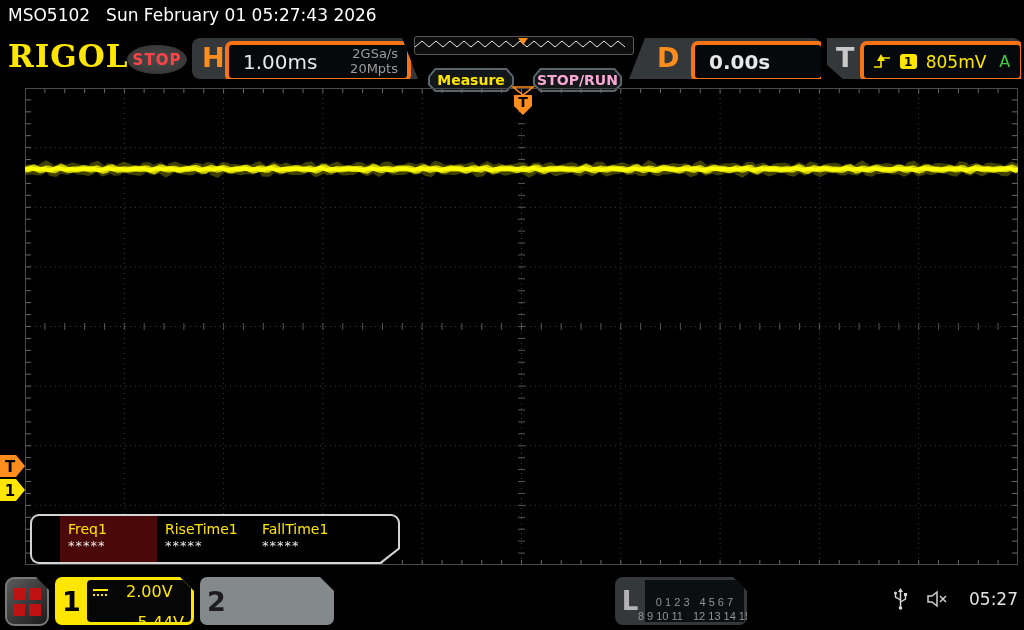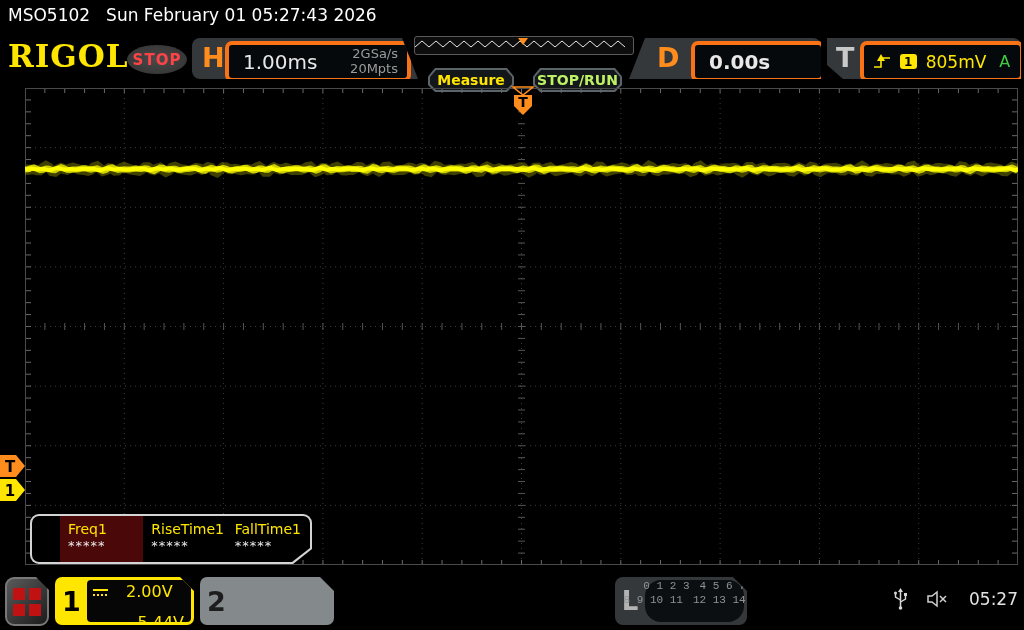--- a/index.html
+++ b/index.html
@@ -28,41 +28,41 @@
                border:1px solid #5a5a5a;border-radius:3px;}
   #preview-bar svg{display:block;}
   .chamferbtn{position:absolute;top:56px;height:24px;margin-top:12px;}
   .chamferbtn .btn-border{position:absolute;inset:0;background:#5b6468;
       clip-path:polygon(7px 0,calc(100% - 7px) 0,100% 35%,100% calc(100% - 7px),calc(100% - 7px) 100%,7px 100%,0 calc(100% - 7px),0 35%);}
   .chamferbtn .btn-face{position:absolute;inset:2px;background:#14171a;display:flex;align-items:center;justify-content:center;
       clip-path:polygon(6px 0,calc(100% - 6px) 0,100% 35%,100% calc(100% - 6px),calc(100% - 6px) 100%,6px 100%,0 calc(100% - 6px),0 35%);}
   #measure-btn{left:428px;width:86px;}
   #measure-btn .btn-face span{color:#ffe600;font-weight:bold;font-size:14px;}
   #stoprun-btn{left:533px;width:89px;}
-  #stoprun-btn .btn-face span{color:#bef264;font-weight:bold;font-size:14px;}
+  #stoprun-btn .btn-face span{color:#f9a8d4;font-weight:bold;font-size:14px;}
   #d-group{left:629px;width:192px;border-radius:0 8px 8px 0;
            clip-path:polygon(16px 0,100% 0,100% 100%,0 100%);}
   #d-group .biglabel{left:28px;color:#ff8d1e;}
   #d-inner{left:62px;width:126px;}
   #d-value{color:#e8e8e8;font-size:20px;padding-left:14px;font-weight:bold;}
   #t-group{left:827px;width:194px;border-radius:0 8px 8px 0;
            clip-path:polygon(0 0,100% 0,100% 100%,16px 100%,0 calc(100% - 14px));}
   #t-group .biglabel{left:9px;color:#c9c9c9;}
   #t-inner{left:33px;width:156px;justify-content:center;gap:9px;}
   #t-level{color:#ffe600;font-size:17px;}
   #t-mode{color:#3fcc3f;font-size:16px;margin-left:4px;}
   #t-src-badge{width:17px;height:15px;background:#ffe600;border-radius:3px;color:#000;font-weight:bold;
                font-size:12px;display:flex;align-items:center;justify-content:center;}
   
   #graticule{position:absolute;left:25px;top:88px;}
   .lmarker{position:absolute;left:0;width:25px;height:22px;}
   .lmarker svg{display:block;}
   #top-trig-marker{position:absolute;}
   
-  #mpanel{position:absolute;left:30px;top:514px;width:282px;height:50px;}
+  #mpanel{position:absolute;left:30px;top:514px;width:370px;height:50px;}
   #mpanel .mpanel-border{position:absolute;inset:0;background:#d4d4d4;border-radius:9px;
       clip-path:polygon(0 0,100% 0,100% calc(100% - 15px),calc(100% - 19px) 100%,0 100%);}
   #mpanel .mpanel-inner{position:absolute;inset:2px;background:#000;border-radius:7px;
       clip-path:polygon(0 0,100% 0,100% calc(100% - 14px),calc(100% - 18px) 100%,0 100%);
       display:flex;padding-left:28px;box-sizing:border-box;}
   .mcell{width:97px;padding:5px 0 0 8px;box-sizing:border-box;}
   .mcell.selected{background:#4a0808;}
   .mlabel{color:#ffe600;font-size:14px;}
   .mvalue{color:#ececec;font-size:13px;letter-spacing:1px;margin-top:1px;}
   
@@ -84,23 +84,23 @@
   #ch1-box .chtab{color:#000;}
   #ch1-box .chinner{color:#ffe600;}
   #ch2-box{left:200px;width:134px;background:#84898c;
            clip-path:polygon(0 0,calc(100% - 14px) 0,100% 14px,100% 100%,0 100%);}
   #ch2-box .chtab{color:#1d1d1d;}
   #ch2-box .chinner{color:#b9bec2;background:#0b0d0e;}
   #logic-box{position:absolute;left:615px;top:577px;width:132px;height:48px;background:#34383b;border-radius:8px;
              clip-path:polygon(0 0,calc(100% - 14px) 0,100% 14px,100% 100%,0 100%);}
   #logic-box .ltab{position:absolute;left:0;top:0;bottom:0;width:30px;display:flex;align-items:center;justify-content:center;
                    color:#b3b3b3;font-size:26px;font-weight:bold;}
-  #logic-box .linner{position:absolute;left:30px;top:3px;right:3px;bottom:3px;background:#0c0f11;border-radius:16px;
-                     display:flex;flex-direction:column;justify-content:flex-start;gap:2px;
-                     font-family:Liberation Mono, monospace;color:#8f9396;font-size:11px;}
+  #logic-box .linner{position:absolute;left:30px;top:3px;right:3px;bottom:3px;background:#0c0f11;border-radius:0;
+                     display:flex;flex-direction:column;justify-content:flex-end;gap:2px;
+                     font-family:Liberation Sans, sans-serif;color:#8f9396;font-size:11px;}
   #logic-box .lrow{display:flex;justify-content:center;gap:10px;white-space:pre;}
   #status-icons{position:absolute;right:6px;top:588px;display:flex;align-items:center;gap:20px;}
   #clock{color:#e2e2e2;font-size:17px;}
 </style>
 </head>
 <body>
 
 <div id="screen">
 
   <div id="titlebar">

